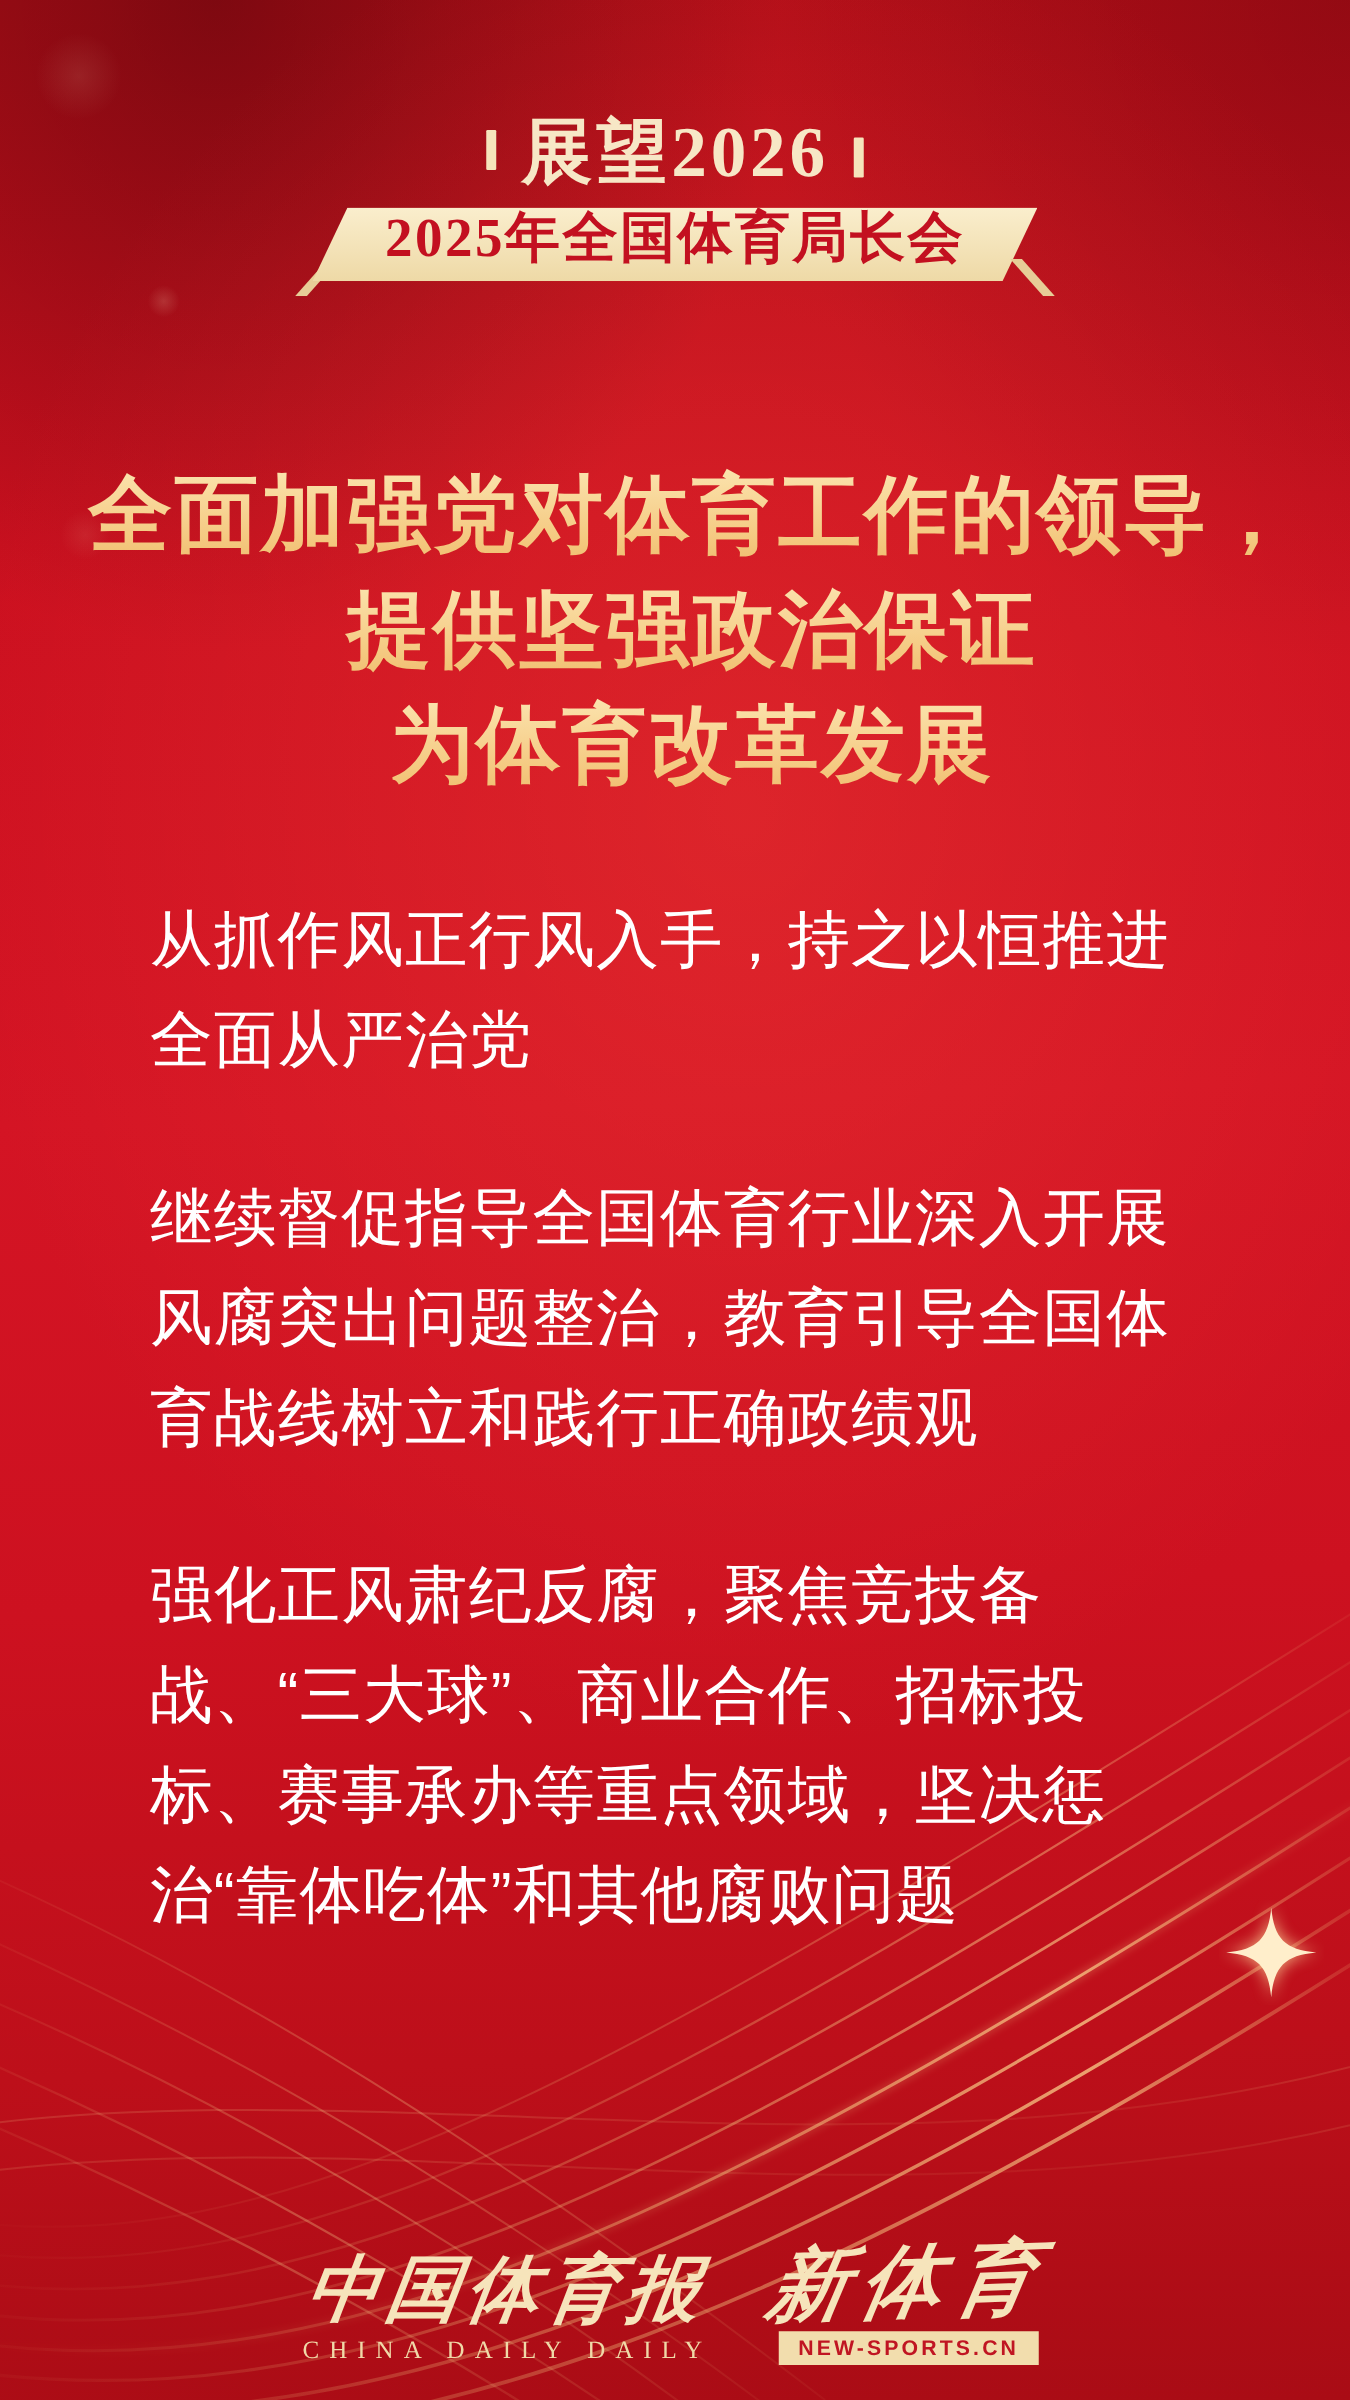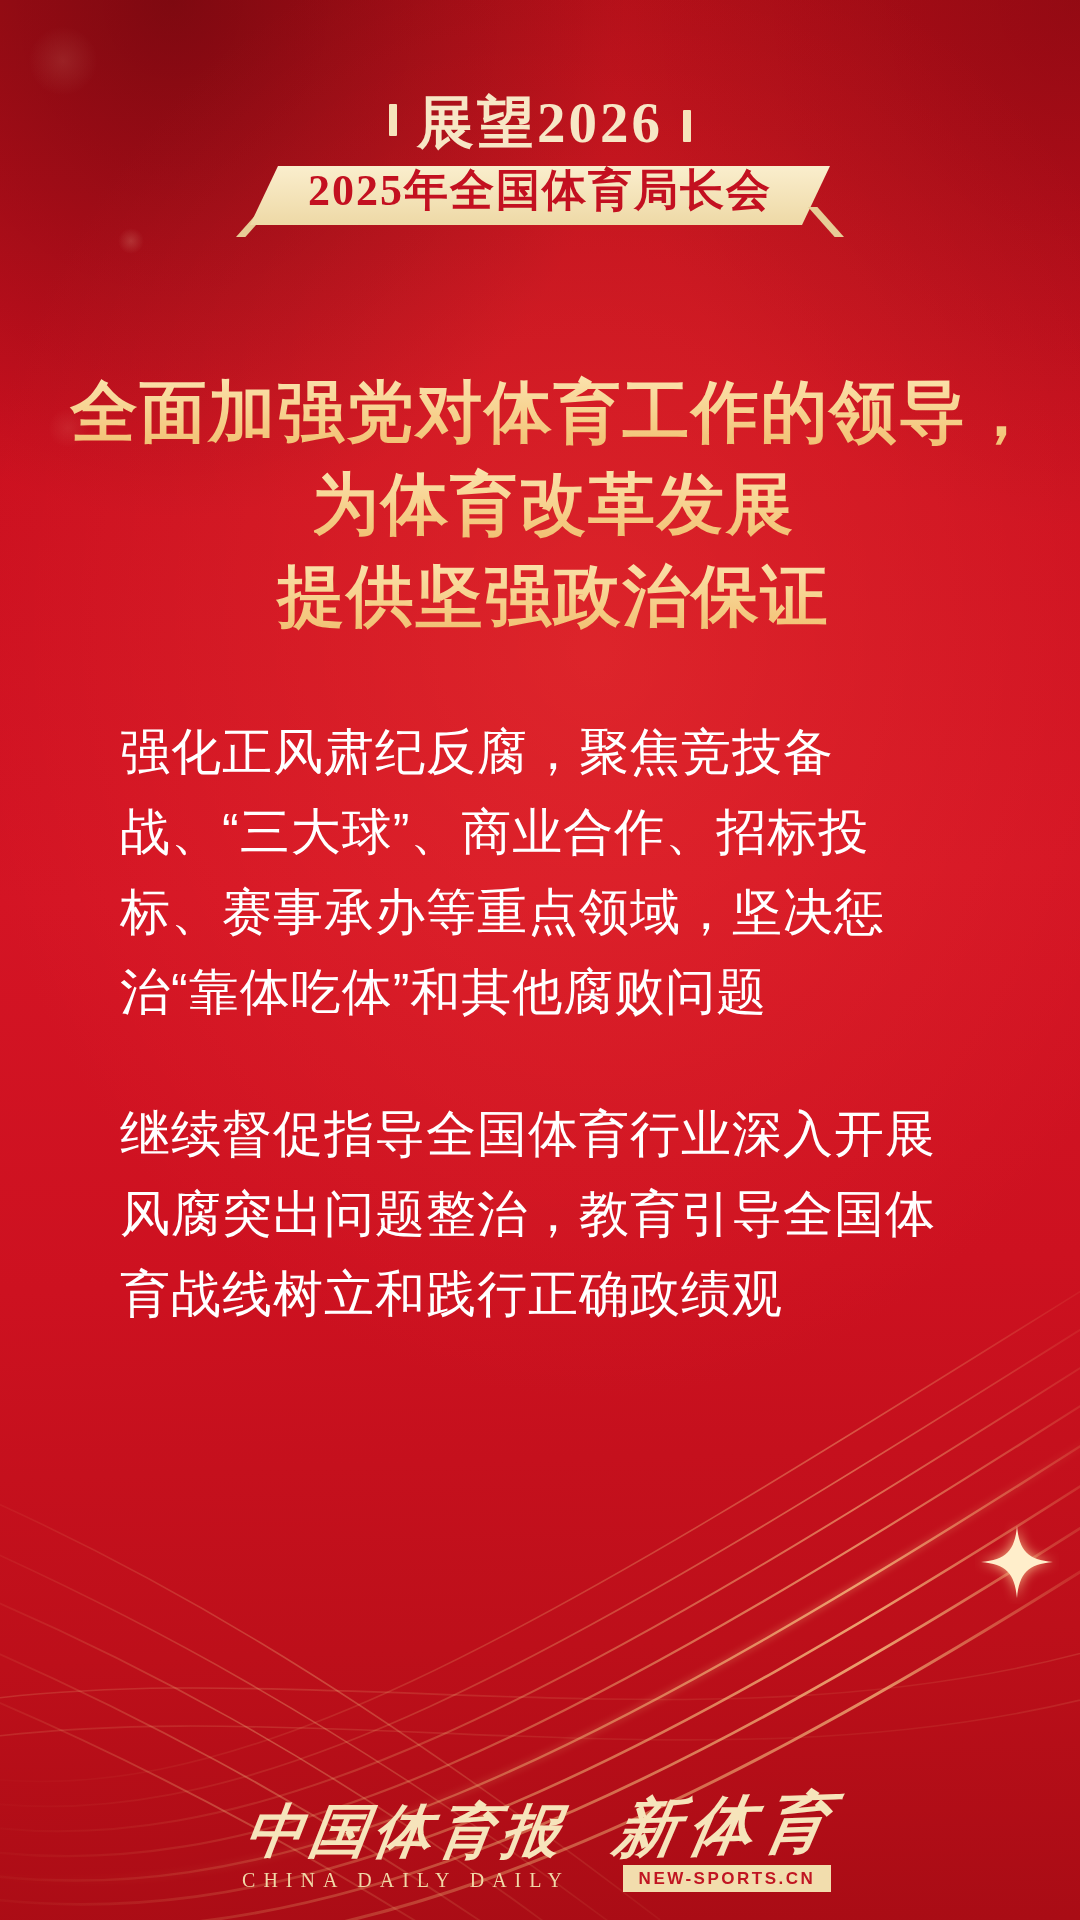--- a/index.html
+++ b/index.html
@@ -137,27 +137,28 @@
       <span class="tail tail-l"></span>
       <div class="banner">
         <span>2025年全国体育局长会</span>
       </div>
       <span class="tail tail-r"></span>
     </div>
   </header>
 
   <h1 class="title">
     <span class="tl">全面加强党对体育工作的领导，</span>
+    <span class="tl">提供坚强政治保证</span>
     <span class="tl">为体育改革发展</span>
-    <span class="tl">提供坚强政治保证</span>
   </h1>
 
   <main class="body-copy">
+    <p>从抓作风正行风入手，持之以恒推进全面从严治党</p>
+    <p>继续督促指导全国体育行业深入开展风腐突出问题整治，教育引导全国体育战线树立和践行正确政绩观</p>
     <p>强化正风肃纪反腐，聚焦竞技备战、“三大球”、商业合作、招标投标、赛事承办等重点领域，坚决惩治“靠体吃体”和其他腐败问题</p>
-    <p>继续督促指导全国体育行业深入开展风腐突出问题整治，教育引导全国体育战线树立和践行正确政绩观</p>
   </main>
 
   <footer class="footer">
     <div class="logo csd">
       <div class="cn">中国体育报</div>
       <div class="en">CHINA  DAILY  DAILY</div>
     </div>
     <div class="logo ns">
       <div class="cn2">新体育</div>
       <div class="en2">NEW-SPORTS.CN</div>

